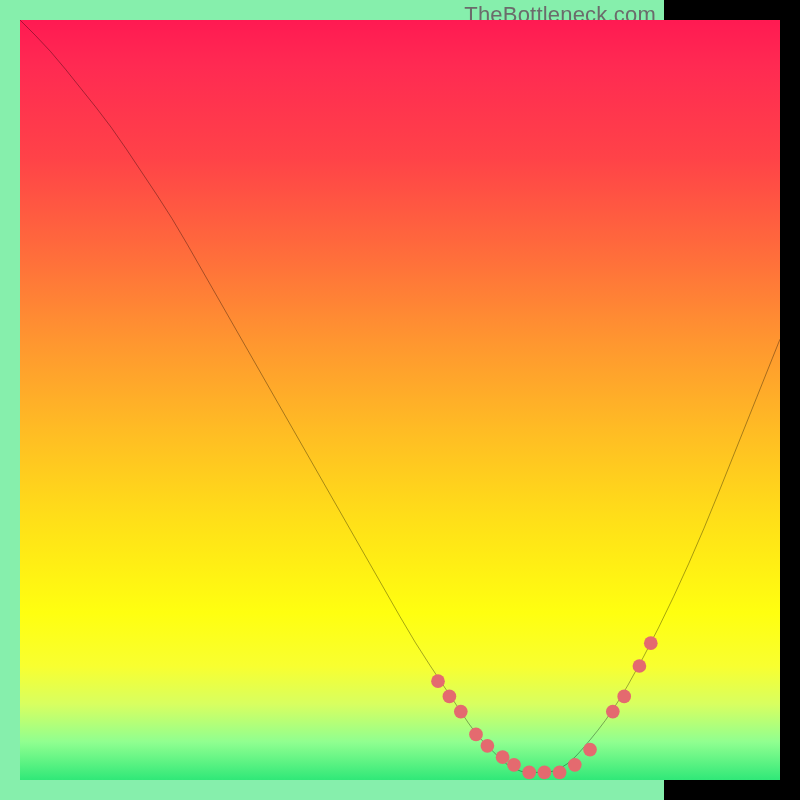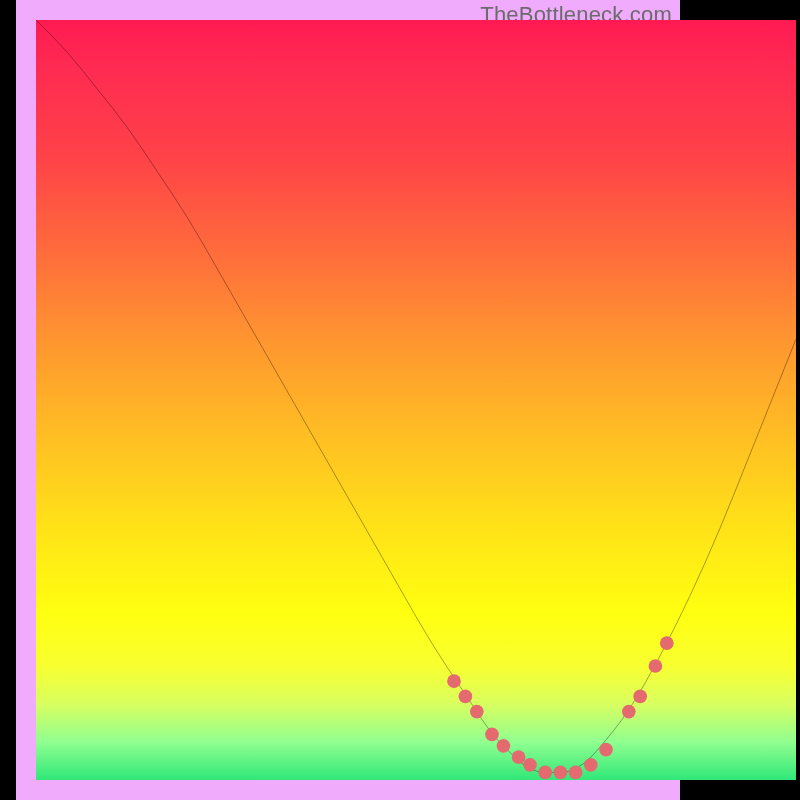--- a/index.html
+++ b/index.html
@@ -5,25 +5,25 @@
   html, body {
     margin: 0;
     padding: 0;
     width: 800px;
     height: 800px;
     background: #000;
     overflow: hidden;
   }
   .frame {
     position: absolute;
-    left: 16px;
+    left: 0;
     top: 0;
     width: 664px;
     height: 800px;
-    background: #f0abfc;
+    background: #86efac;
   }
   .plot {
     position: absolute;
     left: 20px;
     top: 20px;
     width: 760px;
     height: 760px;
     overflow: hidden;
   }
   .gradient {

